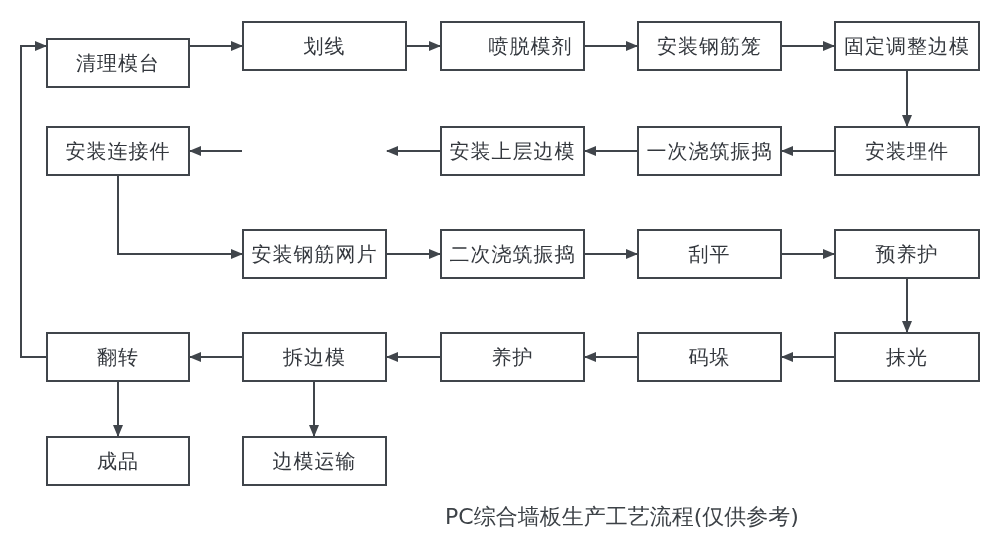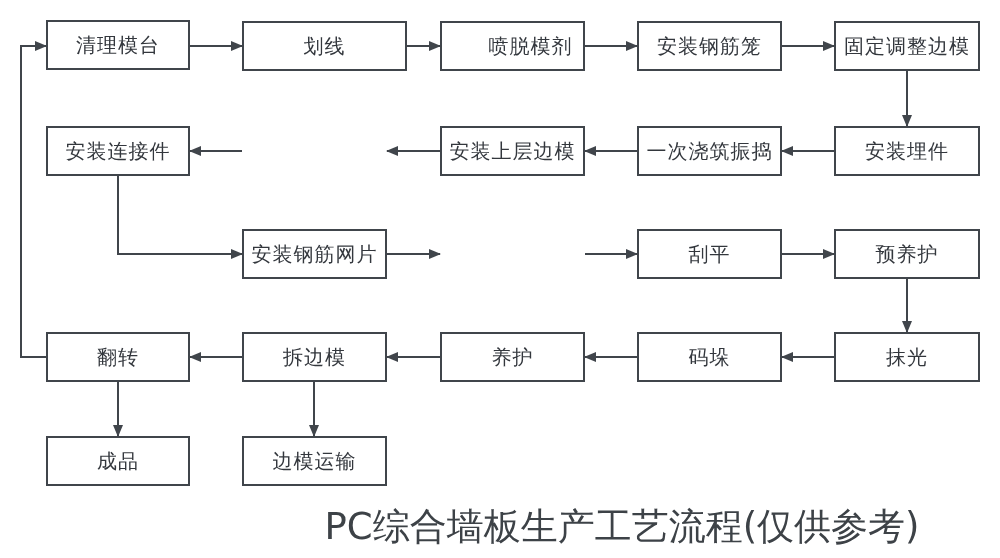--- a/index.html
+++ b/index.html
@@ -28,21 +28,21 @@
     font-size: 20px;
     color: #33373d;
     letter-spacing: 1px;
     white-space: nowrap;
   }
   .flow-title {
     position: absolute;
     left: 622px;
     top: 502px;
     transform: translateX(-50%);
-    font-size: 37px;
+    font-size: 22px;
     color: #3d4247;
     white-space: nowrap;
   }
 </style>
 </head>
 <body>
 
 <div class="canvas">
 
   <svg class="connectors" viewBox="0 0 1000 558" xmlns="http://www.w3.org/2000/svg">
@@ -69,32 +69,33 @@
       <path d="M834,357 H782" marker-end="url(#arr)"></path>
       <path d="M637,357 H585" marker-end="url(#arr)"></path>
       <path d="M440,357 H387" marker-end="url(#arr)"></path>
       <path d="M242,357 H190" marker-end="url(#arr)"></path>
       <path d="M46,357 H21 V46 H46" marker-end="url(#arr)"></path>
       <path d="M118,382 V436" marker-end="url(#arr)"></path>
       <path d="M314,382 V436" marker-end="url(#arr)"></path>
     </g>
   </svg>
 
-  <div class="node" style="left:46px;  top:20px;  width:144px;">清理模台</div>
+  <div class="node" style="left:46px;  top:38px;  width:144px;">清理模台</div>
   <div class="node" style="left:242px; top:21px;  width:165px;">划线</div>
   <div class="node" style="left:440px; top:21px;  width:145px;padding-left:36px;">喷脱模剂</div>
   <div class="node" style="left:637px; top:21px;  width:145px;">安装钢筋笼</div>
   <div class="node" style="left:834px; top:21px;  width:146px;">固定调整边模</div>
 
   <div class="node" style="left:834px; top:126px; width:146px;">安装埋件</div>
   <div class="node" style="left:637px; top:126px; width:145px;text-align:center;">一次浇筑振捣</div>
   <div class="node" style="left:440px; top:126px; width:145px;">安装上层边模</div>
   <div class="node" style="left:46px;  top:126px; width:144px;">安装连接件</div>
 
   <div class="node" style="left:242px; top:229px; width:145px;">安装钢筋网片</div>
+  <div class="node" style="left:440px; top:229px; width:145px;">二次浇筑振捣</div>
   <div class="node" style="left:637px; top:229px; width:145px;">刮平</div>
   <div class="node" style="left:834px; top:229px; width:146px;">预养护</div>
 
   <div class="node" style="left:834px; top:332px; width:146px;">抹光</div>
   <div class="node" style="left:637px; top:332px; width:145px;">码垛</div>
   <div class="node" style="left:440px; top:332px; width:145px;">养护</div>
   <div class="node" style="left:242px; top:332px; width:145px;">拆边模</div>
   <div class="node" style="left:46px;  top:332px; width:144px;">翻转</div>
 
   <div class="node" style="left:46px;  top:436px; width:144px;">成品</div>

